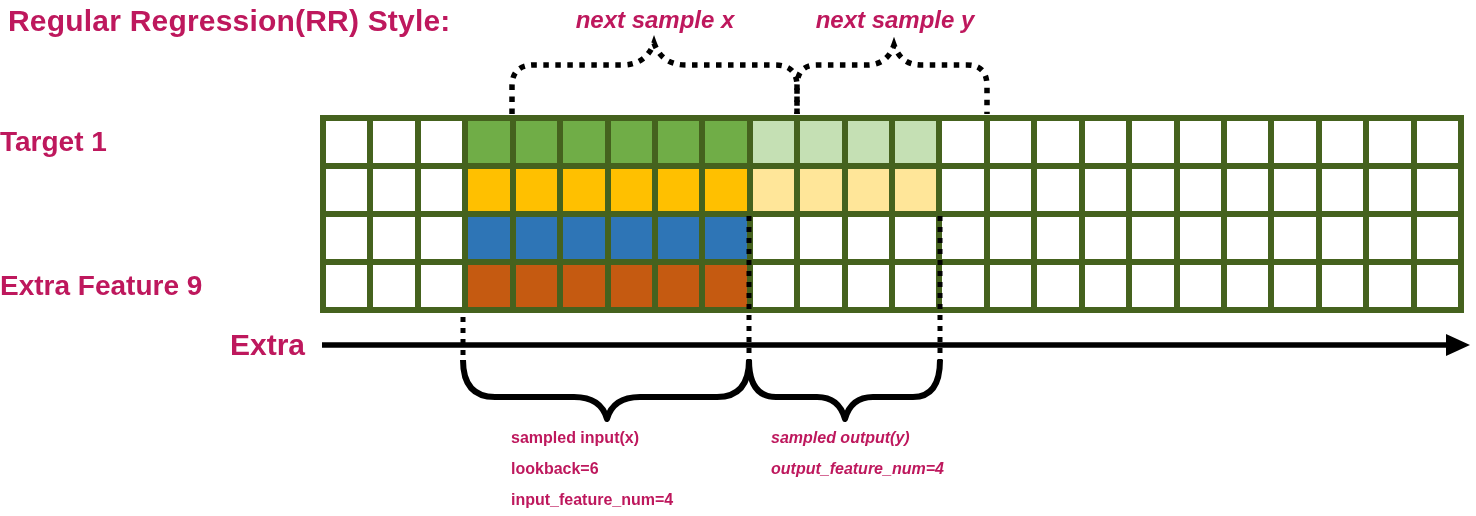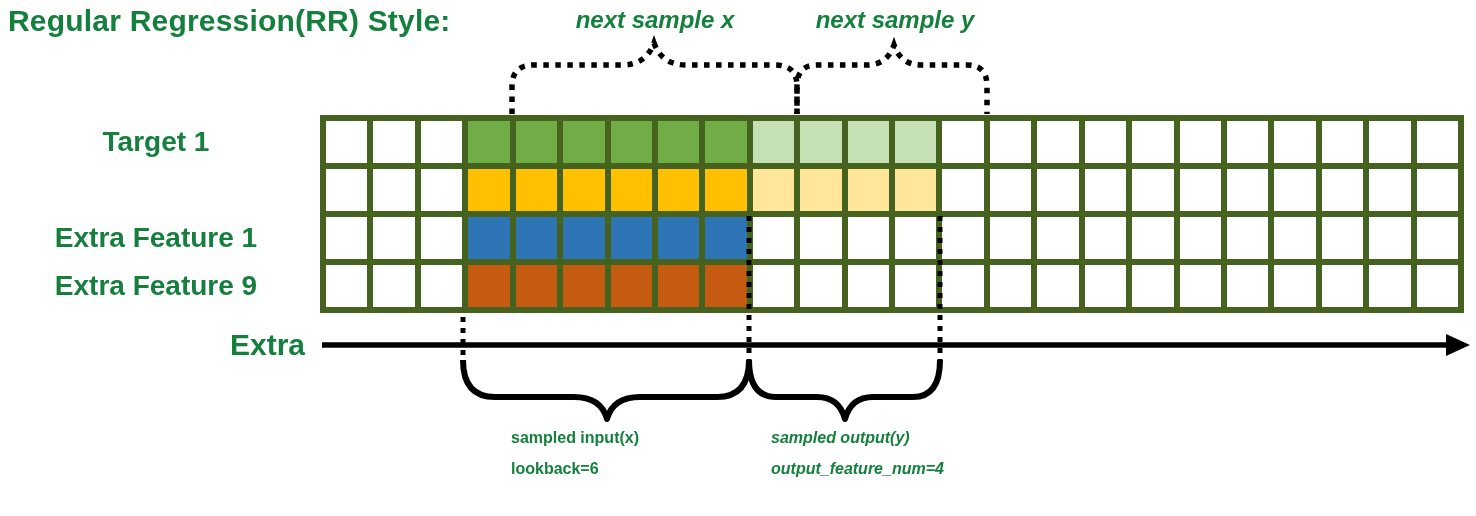--- a/index.html
+++ b/index.html
@@ -2,36 +2,36 @@
 <html><head>
 <meta charset="utf-8">
 <style>
   html,body{margin:0;padding:0;background:#ffffff;}
   #canvas{
     position:relative;
     width:1476px;height:516px;
     background:#ffffff;
     font-family:"Liberation Sans", sans-serif;
     overflow:hidden;
-    color:#15803d;
+    color:#be185d;
   }
   #title{
     position:absolute;left:8px;top:4px;
     font-size:30px;font-weight:bold;letter-spacing:0.2px;
   }
   .top-label{
     position:absolute;top:6px;width:300px;
     font-size:24px;font-style:italic;font-weight:600;
     text-align:center;
   }
   #next-sample-x-label{left:505px;}
   #next-sample-y-label{left:745px;}
   .row-label{
     position:absolute;left:0;width:312px;
-    text-align:center;
+    text-align:left;
     font-size:28px;font-weight:bold;line-height:28px;
   }
   #grid{
     position:absolute;left:320px;top:115px;
     width:1144px;height:198px;
     box-sizing:border-box;
     display:grid;
     grid-template-columns:repeat(24,1fr);
     grid-template-rows:repeat(4,1fr);
     gap:6px;padding:6px;
@@ -56,21 +56,20 @@
 <body>
 
 <div id="canvas">
 
   <div id="title">Regular Regression(RR) Style:</div>
 
   <div id="next-sample-x-label" class="top-label">next sample x</div>
   <div id="next-sample-y-label" class="top-label">next sample y</div>
 
   <div class="row-label" style="top:128px">Target 1</div>
-  <div class="row-label" style="top:224px">Extra Feature 1</div>
   <div class="row-label" style="top:272px">Extra Feature 9</div>
 
   <div id="grid" style="background: rgb(69, 98, 30);">
       <div class="cell" style="background: rgb(255, 255, 255);"></div>
       <div class="cell" style="background: rgb(255, 255, 255);"></div>
       <div class="cell" style="background: rgb(255, 255, 255);"></div>
       <div class="cell" style="background: rgb(112, 173, 71);"></div>
       <div class="cell" style="background: rgb(112, 173, 71);"></div>
       <div class="cell" style="background: rgb(112, 173, 71);"></div>
       <div class="cell" style="background: rgb(112, 173, 71);"></div>
@@ -181,20 +180,21 @@
     <path d="M463 360 Q463 397 495 397 H574 Q601 397 607 419 Q613 397 640 397 H717 Q749 397 749 360" fill="none" stroke="#000" stroke-width="6" stroke-linejoin="round"></path>
 
     <path d="M749 360 Q749 397 776 397 H817 Q839 397 845 419 Q851 397 873 397 H913 Q940 397 940 360" fill="none" stroke="#000" stroke-width="6" stroke-linejoin="round"></path>
   </svg>
 
   <div id="time-label">Extra</div>
 
   <div id="input-annot" class="annot-block">
     <div>sampled input(x)</div>
     <div>lookback=6</div>
+    <div>input_feature_num=4</div>
   </div>
 
   <div id="output-annot" class="annot-block">
     <div>sampled output(y)</div>
     <div>output_feature_num=4</div>
   </div>
 
 </div>
 
 </body></html>

